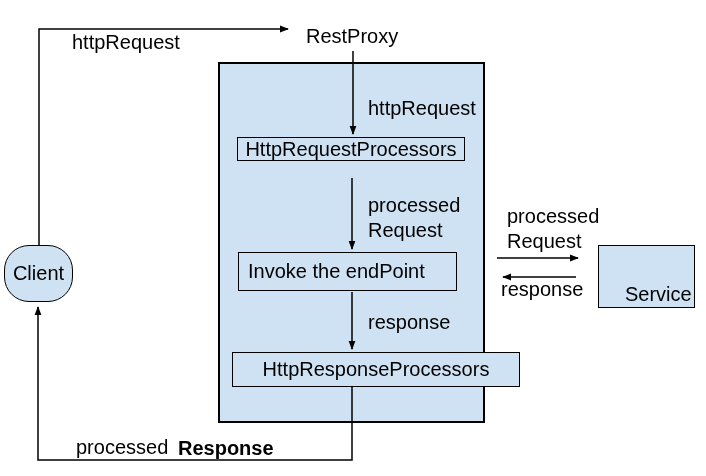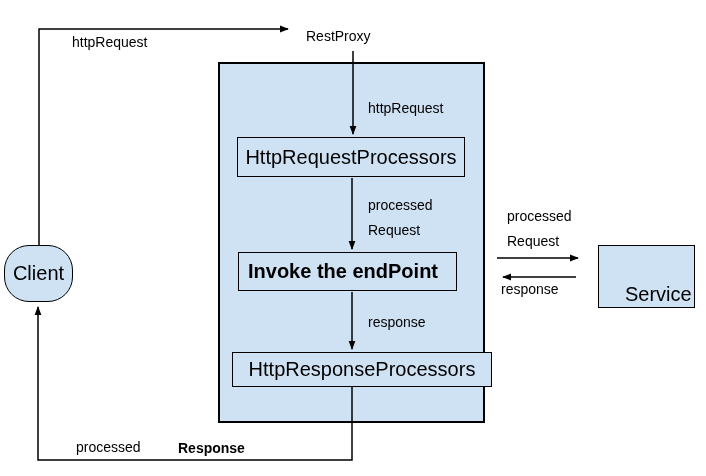--- a/index.html
+++ b/index.html
@@ -22,36 +22,36 @@
     justify-content: center;
     font-size: 20px;
     z-index: 2;
   }
   #proxy-container {
     left: 218px; top: 62px; width: 267px; height: 361px;
     border-width: 2px;
     z-index: 1;
   }
   #client-node   { left: 4px;   top: 245px; width: 69px;  height: 57px; border-radius: 25px; }
-  #reqproc-node  { left: 237px; top: 137px; width: 228px; height: 40px; }
+  #reqproc-node  { left: 237px; top: 137px; width: 228px; height: 24px; }
   #invoke-node   { left: 238px; top: 252px; width: 219px; height: 39px;
-                   justify-content: flex-start; padding-left: 9px; font-weight: bold; }
-  #respproc-node { left: 232px; top: 352px; width: 260px; height: 35px; }
+                   justify-content: flex-start; padding-left: 9px; }
+  #respproc-node { left: 232px; top: 352px; width: 288px; height: 35px; }
   #service-node  { left: 598px; top: 245px; width: 97px;  height: 63px;
                    flex-direction: column; align-items: flex-start;
                    justify-content: flex-end; padding-left: 26px;
                    line-height: 25px; }
   #edge-layer {
     position: absolute; left: 0; top: 0; width: 706px; height: 476px;
     z-index: 3; pointer-events: none;
   }
   .edge { stroke: #000000; stroke-width: 1.5; fill: none; }
   .lbl {
     position: absolute;
-    font-size: 14px;
+    font-size: 20px;
     line-height: 25px;
     white-space: nowrap;
     z-index: 4;
   }
   #lbl-httprequest-top     { left: 72px;  top: 30px; }
   #lbl-restproxy           { left: 306px; top: 24px; text-align: right; }
   #lbl-httprequest-inner   { left: 368px; top: 96px; }
   #lbl-processed-req-inner { left: 368px; top: 193px; }
   #lbl-response-inner      { left: 368px; top: 310px; }
   #lbl-processed-req-right { left: 507px; top: 204px; }

